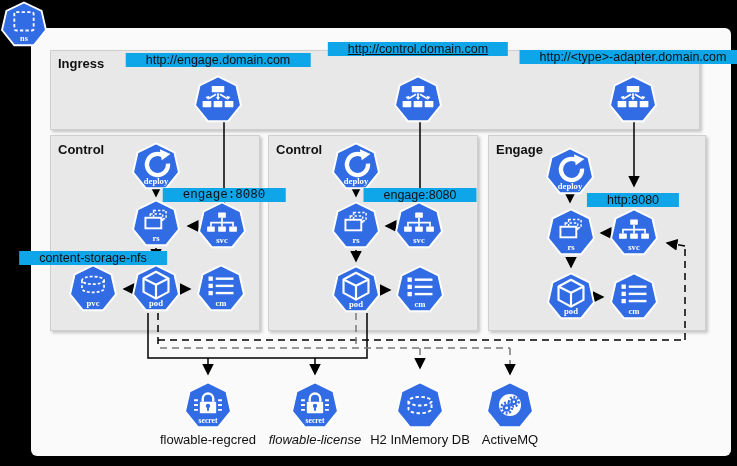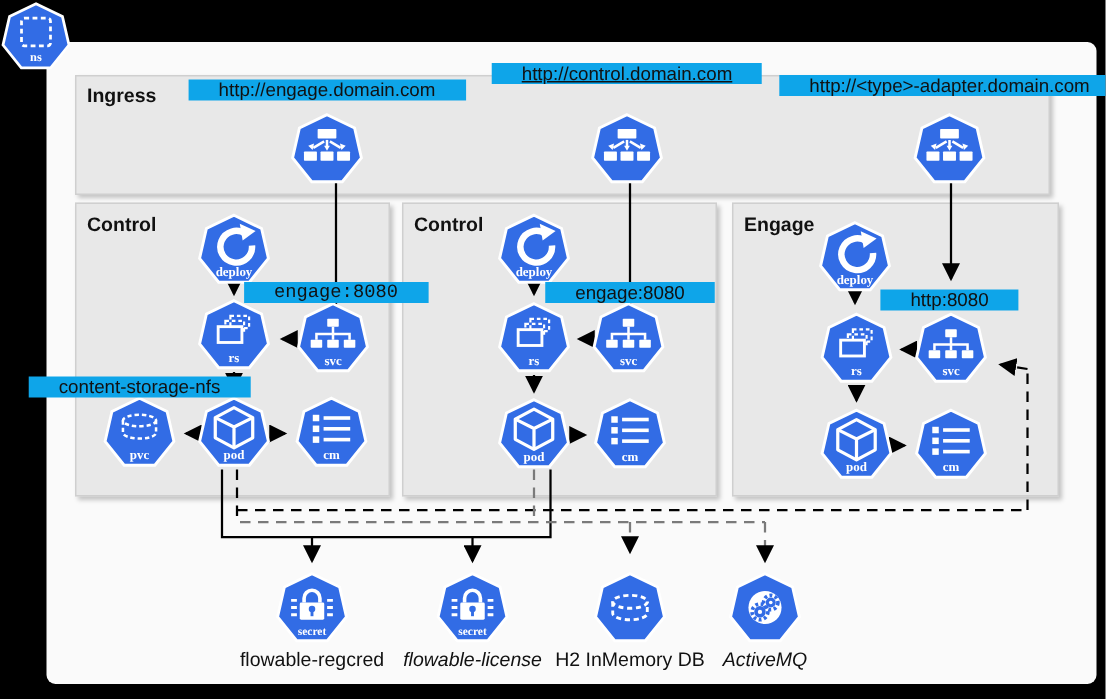--- a/index.html
+++ b/index.html
@@ -351,13 +351,13 @@
 </div>
 <div class="node" style="left:486px;top:382px;">
   <svg viewBox="0 0 100 100" width="48" height="48">
       <polygon class="hept" points="50,1 88.3,19.4 97.8,60.9 71.3,94.1 28.7,94.1 2.2,60.9 11.7,19.4"></polygon>
       <use href="#g-mq"></use>
     </svg>
 </div>
 <div class="extlbl" style="left:208px;top:432px;">flowable-regcred</div>
 <div class="extlbl" style="left:315px;top:432px;font-style:italic;">flowable-license</div>
 <div class="extlbl" style="left:420px;top:432px;text-align:right;">H2 InMemory DB</div>
-<div class="extlbl" style="left:510px;top:432px;font-style:italic;">ActiveMQ</div>
+<div class="extlbl" style="left:510px;top:432px;">ActiveMQ</div>
 
 </body></html>

